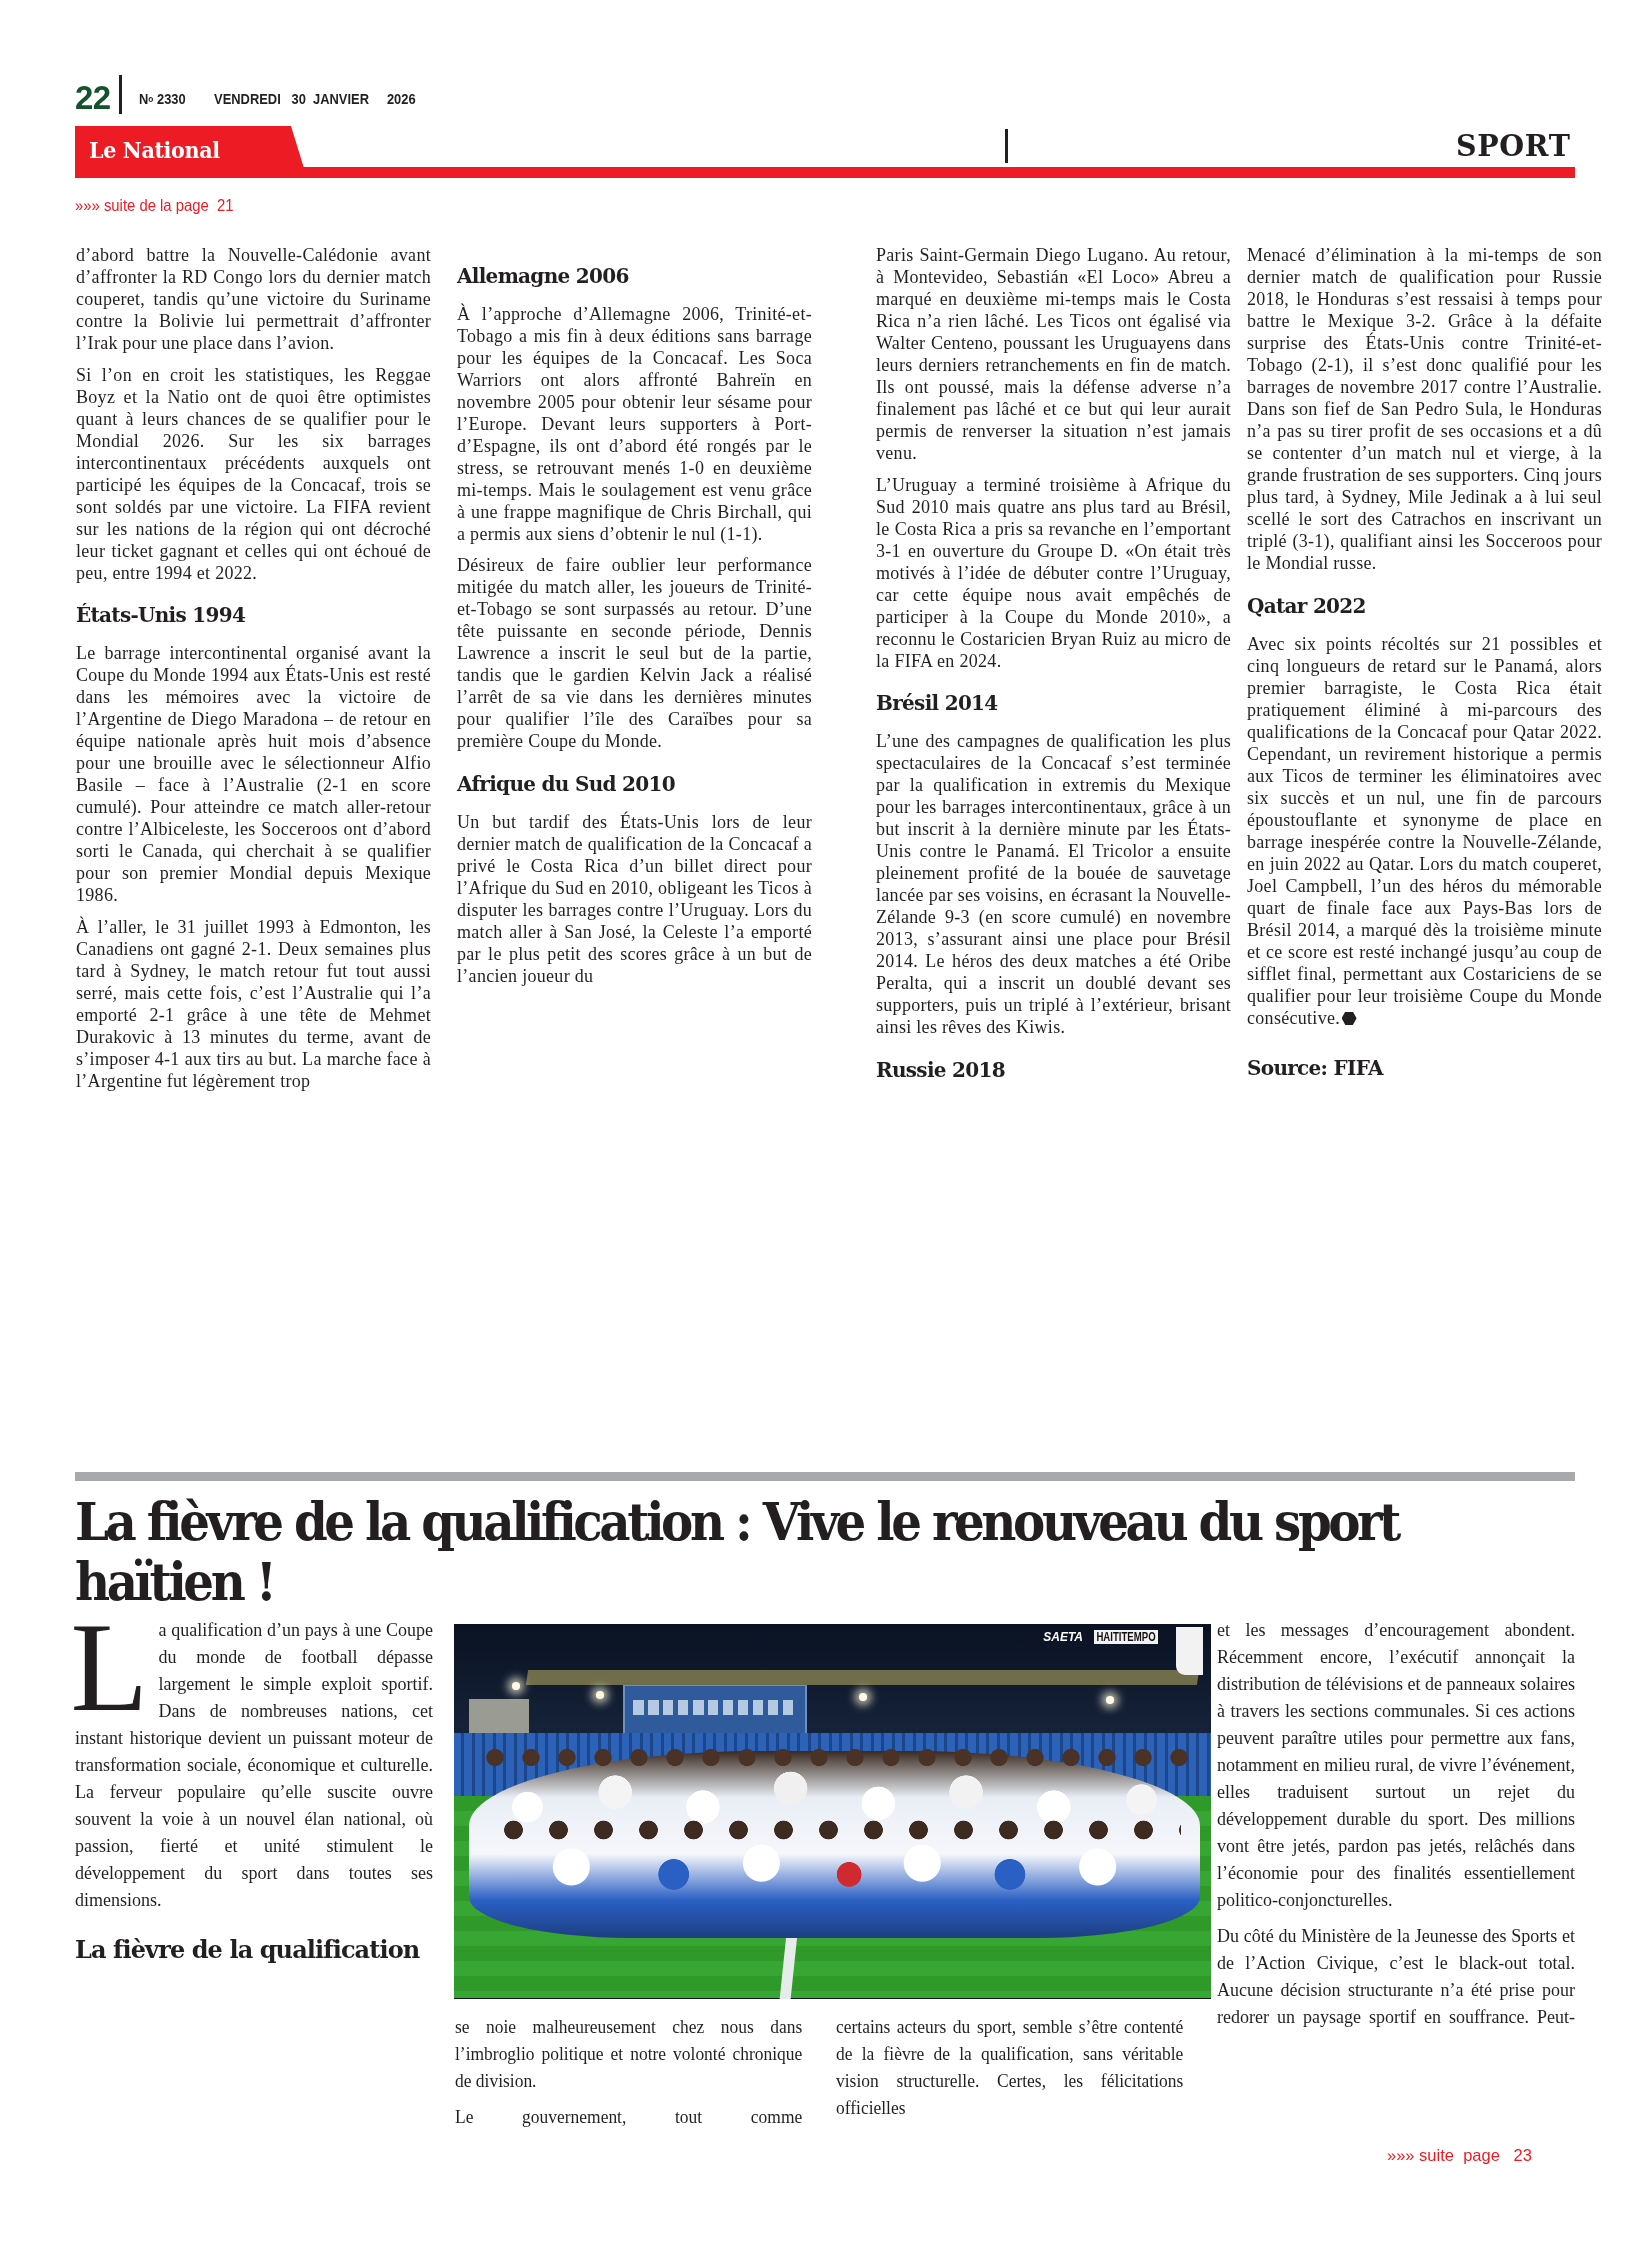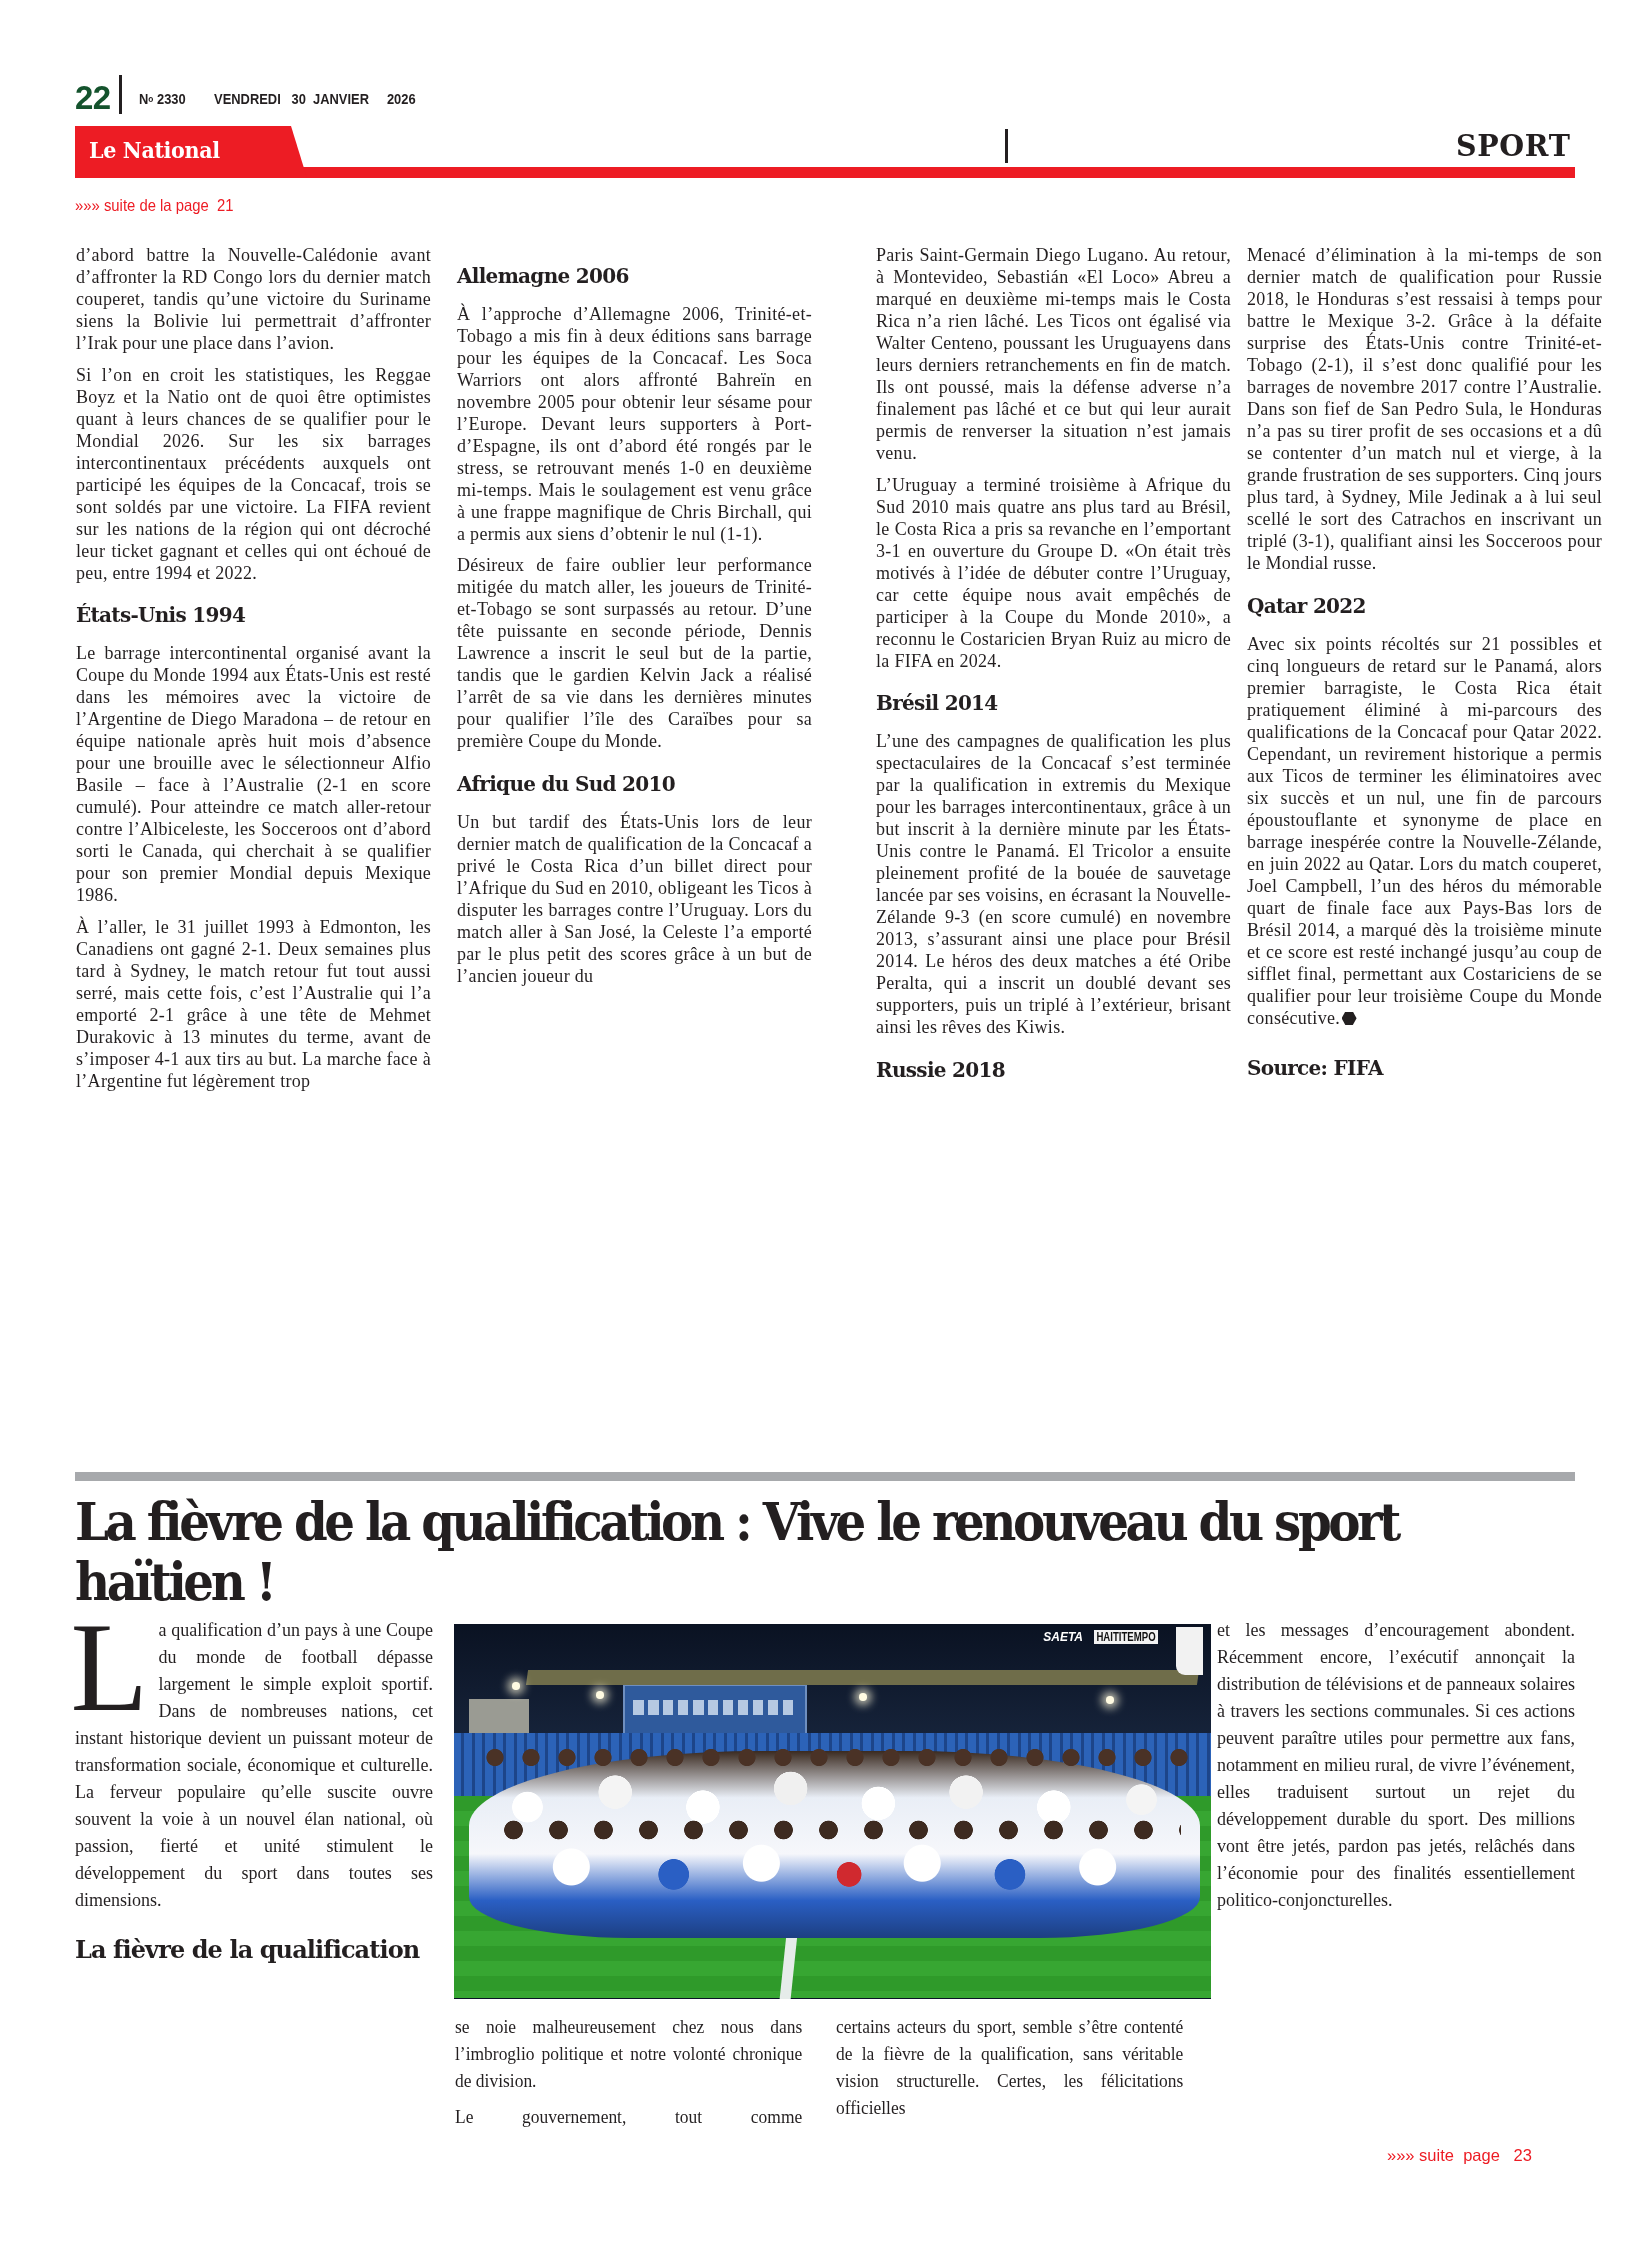--- a/index.html
+++ b/index.html
@@ -100,21 +100,21 @@
   <div class="tab">
     <span>Le National</span>
   </div>
   <div class="sectsep"></div>
   <div class="section">SPORT</div>
 </div>
 
 <div class="cont-top">»»» suite de la page  21</div>
 
 <div class="col top-col c1">
-  <p>d’abord battre la Nouvelle-Calédonie avant d’affronter la RD Congo lors du dernier match couperet, tandis qu’une victoire du Suriname siens la Bolivie lui permettrait d’affronter l’Irak pour une place dans l’avion.</p>
+  <p>d’abord battre la Nouvelle-Calédonie avant d’affronter la RD Congo lors du dernier match couperet, tandis qu’une victoire du Suriname contre la Bolivie lui permettrait d’affronter l’Irak pour une place dans l’avion.</p>
   <p>Si l’on en croit les statistiques, les Reggae Boyz et la Natio ont de quoi être optimistes quant à leurs chances de se qualifier pour le Mondial 2026. Sur les six barrages intercontinentaux précédents auxquels ont participé les équipes de la Concacaf, trois se sont soldés par une victoire. La FIFA revient sur les nations de la région qui ont décroché leur ticket gagnant et celles qui ont échoué de peu, entre 1994 et 2022.</p>
   <h3>États-Unis 1994</h3>
   <p>Le barrage intercontinental organisé avant la Coupe du Monde 1994 aux États-Unis est resté dans les mémoires avec la victoire de l’Argentine de Diego Maradona – de retour en équipe nationale après huit mois d’absence pour une brouille avec le sélectionneur Alfio Basile – face à l’Australie (2-1 en score cumulé). Pour atteindre ce match aller-retour contre l’Albiceleste, les Socceroos ont d’abord sorti le Canada, qui cherchait à se qualifier pour son premier Mondial depuis Mexique 1986.</p>
   <p>À l’aller, le 31 juillet 1993 à Edmonton, les Canadiens ont gagné 2-1. Deux semaines plus tard à Sydney, le match retour fut tout aussi serré, mais cette fois, c’est l’Australie qui l’a emporté 2-1 grâce à une tête de Mehmet Durakovic à 13 minutes du terme, avant de s’imposer 4-1 aux tirs au but. La marche face à l’Argentine fut légèrement trop</p>
 </div>
 
 <div class="col top-col c2">
   <h3>Allemagne 2006</h3>
   <p>À l’approche d’Allemagne 2006, Trinité-et-Tobago a mis fin à deux éditions sans barrage pour les équipes de la Concacaf. Les Soca Warriors ont alors affronté Bahreïn en novembre 2005 pour obtenir leur sésame pour l’Europe. Devant leurs supporters à Port-d’Espagne, ils ont d’abord été rongés par le stress, se retrouvant menés 1-0 en deuxième mi-temps. Mais le soulagement est venu grâce à une frappe magnifique de Chris Birchall, qui a permis aux siens d’obtenir le nul (1-1).</p>
   <p>Désireux de faire oublier leur performance mitigée du match aller, les joueurs de Trinité-et-Tobago se sont surpassés au retour. D’une tête puissante en seconde période, Dennis Lawrence a inscrit le seul but de la partie, tandis que le gardien Kelvin Jack a réalisé l’arrêt de sa vie dans les dernières minutes pour qualifier l’île des Caraïbes pour sa première Coupe du Monde.</p>
@@ -172,16 +172,17 @@
   <p>se noie malheureusement chez nous dans l’imbroglio politique et notre volonté chronique de division.</p>
   <p style="text-align-last: justify;">Le gouvernement, tout comme</p>
 </div>
 
 <div class="col low-col lc3">
   <p style="text-align-last: justify;">certains acteurs du sport, semble s’être contenté de la fièvre de la qualification, sans véritable vision structurelle. Certes, les félicitations officielles</p>
 </div>
 
 <div class="col low-col lc4">
   <p>et les messages d’encouragement abondent. Récemment encore, l’exécutif annonçait la distribution de télévisions et de panneaux solaires à travers les sections communales. Si ces actions peuvent paraître utiles pour permettre aux fans, notamment en milieu rural, de vivre l’événement, elles traduisent surtout un rejet du développement durable du sport. Des millions vont être  jetés, pardon pas jetés,  relâchés dans l’économie pour des finalités essentiellement politico-conjoncturelles.</p>
+  <p style="text-align-last: justify;">Du côté du Ministère de la Jeunesse des Sports et de l’Action Civique, c’est le black-out total. Aucune décision structurante n’a été prise pour redorer un paysage sportif en souffrance. Peut-</p>
 </div>
 
 <div class="cont-bottom">»»» suite  page   23</div>
 
 
 </body></html>

